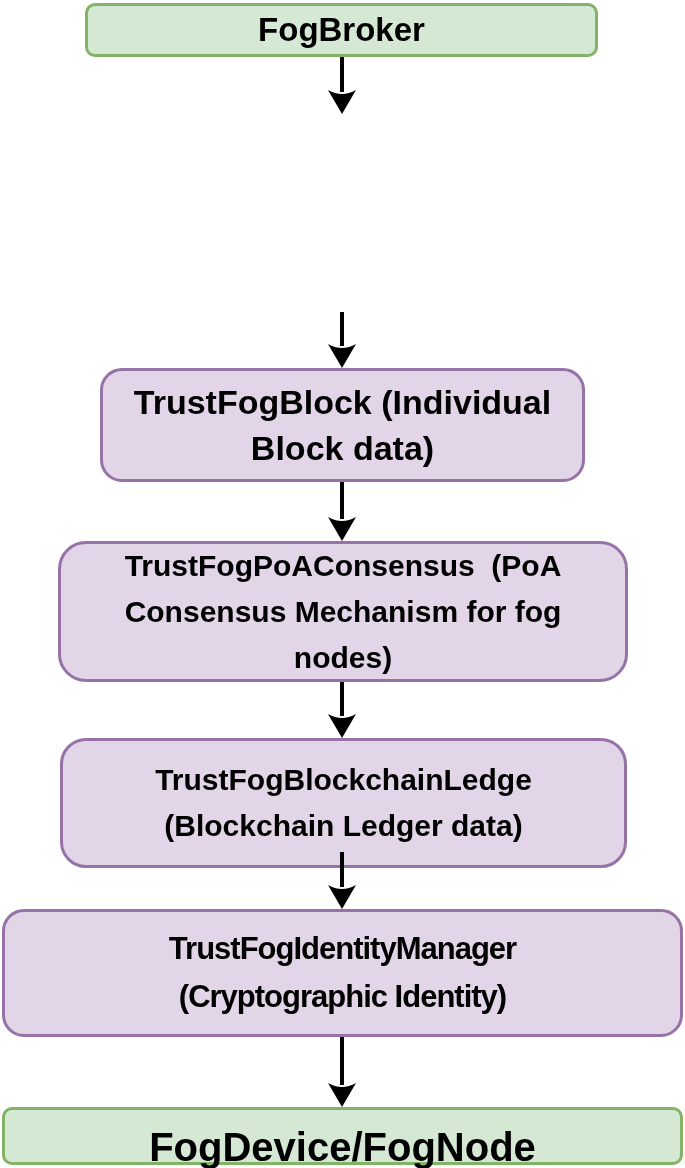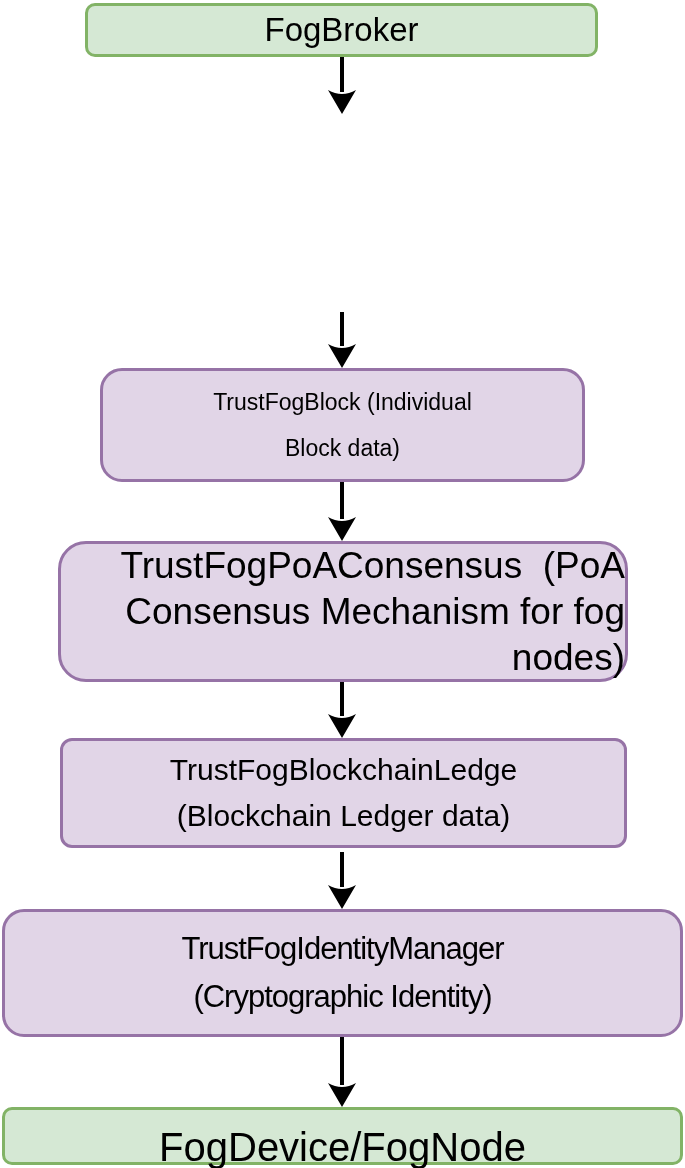--- a/index.html
+++ b/index.html
@@ -30,38 +30,38 @@
     border: 3px solid #82b366;
     border-radius: 10px;
   }
   .node.purple {
     background: #e1d5e7;
     border: 3px solid #9673a6;
   }
   .node-label {
     white-space: pre-wrap;
     text-align: center;
-    font-weight: normal;
+    font-weight: bold;
     color: #000000;
     width: 100%;
   }
   
   #node-fogbroker            { left: 85px;  top: 3px;    width: 513px; height: 54px; }
   #node-fogbroker .node-label{ font-size: 33px; }
 
   #node-trustfogblockchain   { left: 87px;  top: 114px;  width: 511px; height: 198px; border-radius: 28px; }
   #node-trustfogblockchain .node-label { font-size: 31px; line-height: 48px; }
 
   #node-trustfogblock        { left: 100px; top: 368px;  width: 485px; height: 114px; border-radius: 22px; }
-  #node-trustfogblock .node-label { font-size: 23px; line-height: 46px; }
+  #node-trustfogblock .node-label { font-size: 34px; line-height: 46px; }
 
   #node-trustfogpoaconsensus { left: 58px;  top: 541px;  width: 570px; height: 141px; border-radius: 28px; }
-  #node-trustfogpoaconsensus .node-label { font-size: 37px; line-height: 46px; text-align: right; }
+  #node-trustfogpoaconsensus .node-label { font-size: 30px; line-height: 46px; }
 
-  #node-trustfogblockchainledge { left: 60px; top: 738px; width: 567px; height: 110px; border-radius: 12px; }
+  #node-trustfogblockchainledge { left: 60px; top: 738px; width: 567px; height: 130px; border-radius: 26px; }
   #node-trustfogblockchainledge .node-label { font-size: 30px; line-height: 46px; }
 
   #node-trustfogidentitymanager { left: 2px; top: 909px; width: 681px; height: 128px; border-radius: 22px; }
   #node-trustfogidentitymanager .node-label { font-size: 31px; line-height: 48px; letter-spacing: -1px; }
 
   #node-fogdevice            { left: 2px;   top: 1107px; width: 681px; height: 58px; }
   #node-fogdevice .node-label{ font-size: 40px; margin-top: 23px; }
 
   .arrow {
     position: absolute;

